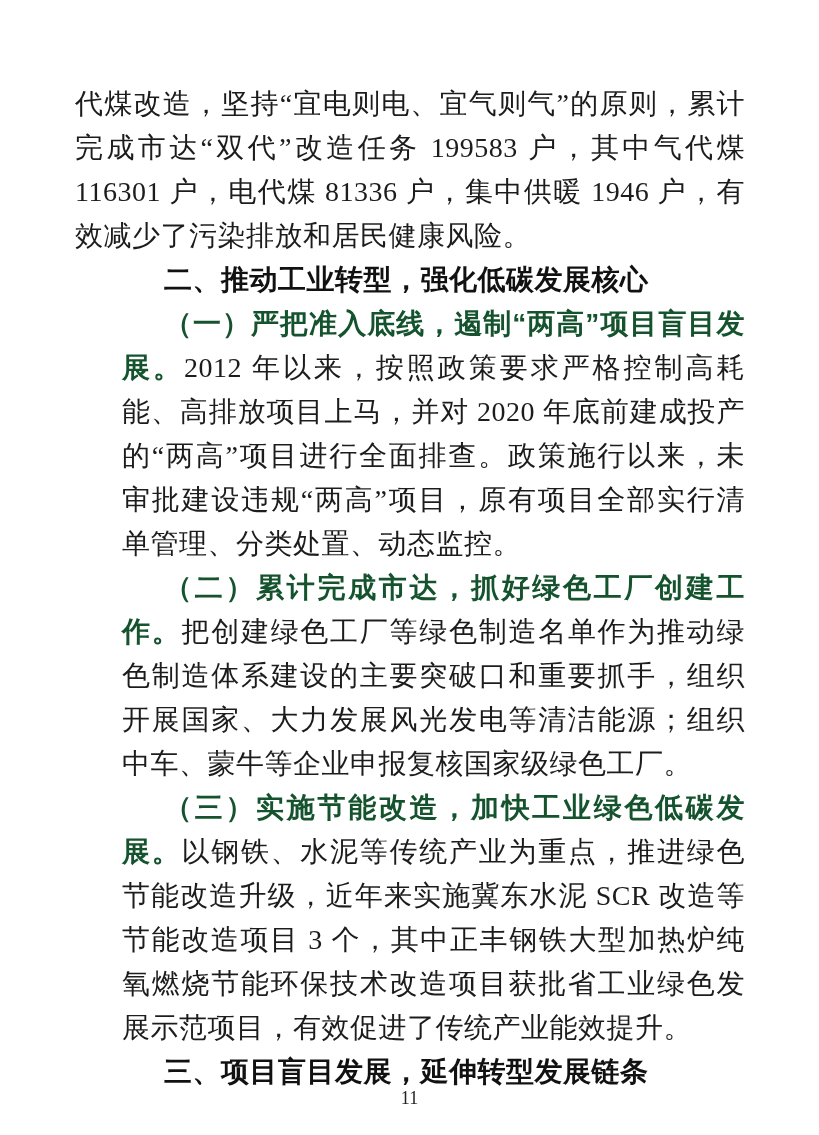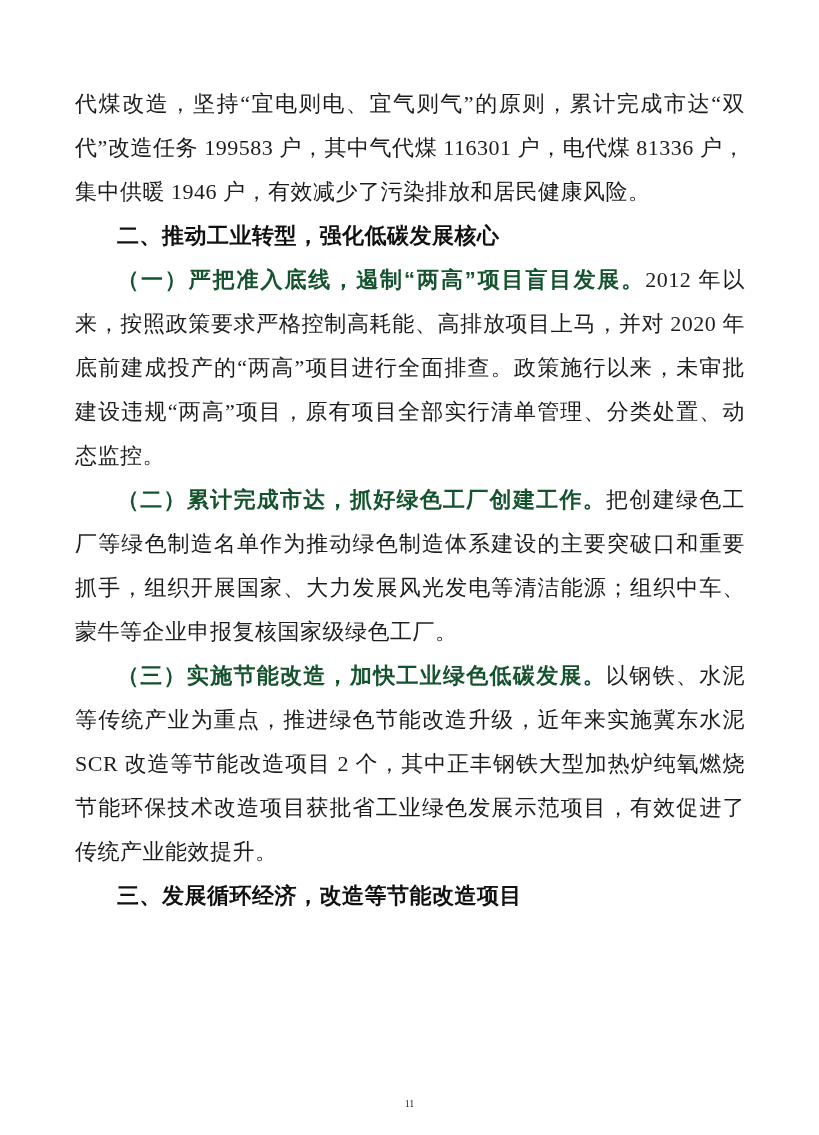--- a/index.html
+++ b/index.html
@@ -17,27 +17,28 @@
     color: #1c1c1c;
   }
   .content {
     position: absolute;
     top: 82px;
     left: 75px;
     width: 670px;
   }
   .para {
     margin: 0;
-    font-size: 22px;
+    font-size: 28px;
     line-height: 44px;
     text-align: justify;
     letter-spacing: 0.5px;
   }
   .indent {
     text-indent: 42px;
+    margin-left: 47px;
   }
   .lead {
     font-weight: bold;
     font-family: "Liberation Sans", "DejaVu Sans", sans-serif;
     color: #14532d;
   }
   .heading {
     font-weight: bold;
     font-family: "Liberation Sans", "DejaVu Sans", sans-serif;
     color: #111111;
@@ -45,40 +46,40 @@
   .body-run {
     font-weight: normal;
     color: #1c1c1c;
   }
   .footer {
     position: absolute;
     bottom: 26px;
     left: 0;
     width: 100%;
     text-align: center;
-    font-size: 10px;
+    font-size: 18px;
     font-family: "Liberation Serif", "DejaVu Serif", serif;
     color: #222222;
   }
 </style>
 </head>
 <body>
 
 <div class="page">
   <div class="content">
 
     <p class="para"><span class="body-run">代煤改造，坚持“宜电则电、宜气则气”的原则，累计完成市达“双代”改造任务 199583 户，其中气代煤 116301 户，电代煤 81336 户，集中供暖 1946 户，有效减少了污染排放和居民健康风险。</span></p>
 
     <p class="para indent heading"><span>二、推动工业转型，强化低碳发展核心</span></p>
 
     <p class="para indent"><span class="lead">（一）严把准入底线，遏制“两高”项目盲目发展。</span><span class="body-run">2012 年以来，按照政策要求严格控制高耗能、高排放项目上马，并对 2020 年底前建成投产的“两高”项目进行全面排查。政策施行以来，未审批建设违规“两高”项目，原有项目全部实行清单管理、分类处置、动态监控。</span></p>
 
     <p class="para indent"><span class="lead">（二）累计完成市达，抓好绿色工厂创建工作。</span><span class="body-run">把创建绿色工厂等绿色制造名单作为推动绿色制造体系建设的主要突破口和重要抓手，组织开展国家、大力发展风光发电等清洁能源；组织中车、蒙牛等企业申报复核国家级绿色工厂。</span></p>
 
-    <p class="para indent"><span class="lead">（三）实施节能改造，加快工业绿色低碳发展。</span><span class="body-run">以钢铁、水泥等传统产业为重点，推进绿色节能改造升级，近年来实施冀东水泥 SCR 改造等节能改造项目 2 个，其中正丰钢铁大型加热炉纯氧燃烧节能环保技术改造项目获批省工业绿色发展示范项目，有效促进了传统产业能效提升。</span></p>
+    <p class="para indent"><span class="lead">（三）实施节能改造，加快工业绿色低碳发展。</span><span class="body-run">以钢铁、水泥等传统产业为重点，推进绿色节能改造升级，近年来实施冀东水泥 SCR 改造等节能改造项目 3 个，其中正丰钢铁大型加热炉纯氧燃烧节能环保技术改造项目获批省工业绿色发展示范项目，有效促进了传统产业能效提升。</span></p>
 
 
-    <p class="para indent heading"><span>三、发展循环经济，改造等节能改造项目</span></p>
+    <p class="para indent heading"><span>三、项目盲目发展，延伸转型发展链条</span></p>
 
   </div>
 
   <div class="footer">11</div>
 </div>
 
 </body></html>

